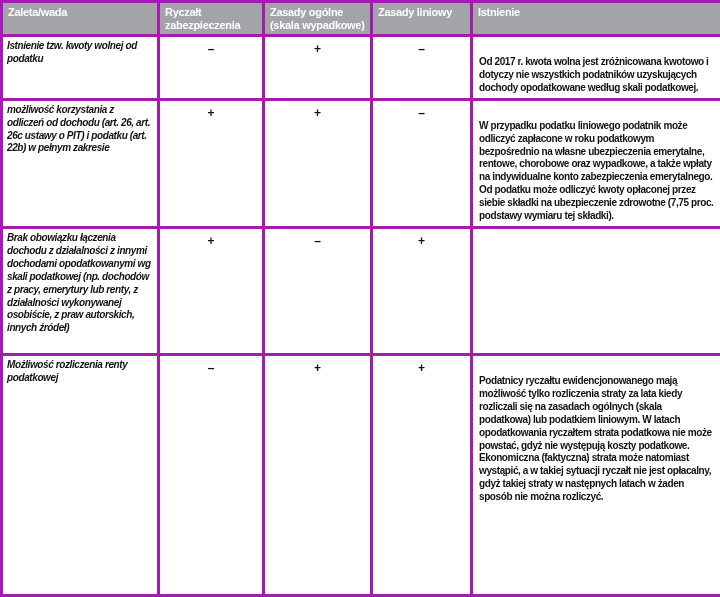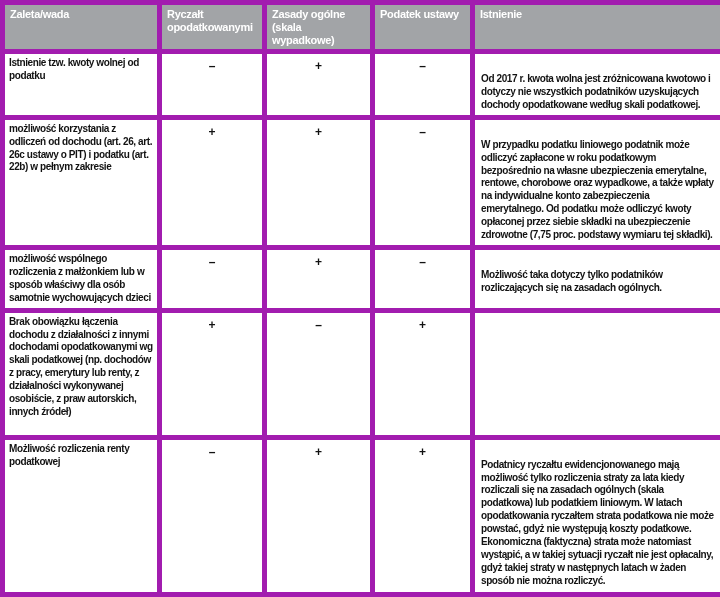--- a/index.html
+++ b/index.html
@@ -11,42 +11,42 @@
     overflow: hidden;
   }
   table.tax-table {
     width: 720px;
     height: 597px;
     border-collapse: collapse;
     table-layout: fixed;
     border: 2px solid #1a1a1a;
   }
   th, td {
-    border: 5px solid #a21caf;
+    border: 3px solid #a21caf;
     vertical-align: top;
     overflow: hidden;
   }
   th {
     background: #a2a4a7;
     color: #ffffff;
     font-size: 11px;
     font-weight: bold;
     text-align: left;
     padding: 3px 5px 2px 5px;
     line-height: 13px;
     letter-spacing: -0.3px;
   }
   td {
     color: #121212;
     font-size: 10px;
     font-weight: bold;
     line-height: 12.9px;
     letter-spacing: -0.4px;
   }
-  td.feature { padding: 3px 4px 3px 4px; }
+  td.feature { padding: 3px 4px 3px 4px; font-style: italic; }
   td.sign {
     text-align: center;
     padding-top: 6px;
     font-size: 12px;
     letter-spacing: 0;
   }
   td.comment { padding: 19px 6px 3px 6px; }
   thead tr   { height: 33px; }
   tr.r1 { height: 52px; }
   tr.r2 { height: 110px; }
@@ -63,47 +63,40 @@
   <colgroup>
     <col style="width:157px">
     <col style="width:105px">
     <col style="width:108px">
     <col style="width:100px">
     <col style="width:250px">
   </colgroup>
   <thead>
     <tr>
       <th>Zaleta/wada</th>
-      <th>Ryczałt opodatkowanymi</th>
+      <th>Ryczałt zabezpieczenia</th>
       <th>Zasady ogólne (skala wypadkowe)</th>
-      <th>Podatek ustawy</th>
+      <th>Zasady liniowy</th>
       <th>Istnienie</th>
     </tr>
   </thead>
   <tbody>
     <tr class="r1">
       <td class="feature">Istnienie tzw. kwoty wolnej od podatku</td>
       <td class="sign">–</td>
       <td class="sign">+</td>
       <td class="sign">–</td>
       <td class="comment">Od 2017 r. kwota wolna jest zróżnicowana kwotowo i dotyczy nie wszystkich podatników uzyskujących dochody opodatkowane według skali podatkowej.</td>
     </tr>
     <tr class="r2">
       <td class="feature">możliwość korzystania z odliczeń od dochodu (art. 26, art. 26c ustawy o PIT) i podatku (art. 22b) w pełnym zakresie</td>
       <td class="sign">+</td>
       <td class="sign">+</td>
       <td class="sign">–</td>
       <td class="comment">W przypadku podatku liniowego podatnik może odliczyć zapłacone w roku podatkowym bezpośrednio na własne ubezpieczenia emerytalne, rentowe, chorobowe oraz wypadkowe, a także wpłaty na indywidualne konto zabezpieczenia emerytalnego. Od podatku może odliczyć kwoty opłaconej przez siebie składki na ubezpieczenie zdrowotne (7,75 proc. podstawy wymiaru tej składki).</td>
-    </tr>
-    <tr class="r3">
-      <td class="feature">możliwość wspólnego rozliczenia z małżonkiem lub w sposób właściwy dla osób samotnie wychowujących dzieci</td>
-      <td class="sign">–</td>
-      <td class="sign">+</td>
-      <td class="sign">–</td>
-      <td class="comment">Możliwość taka dotyczy tylko podatników rozliczających się na zasadach ogólnych.</td>
     </tr>
     <tr class="r6">
       <td class="feature">Brak obowiązku łączenia dochodu z działalności z innymi dochodami opodatkowanymi wg skali podatkowej (np. dochodów z pracy, emerytury lub renty, z działalności wykonywanej osobiście, z praw autorskich, innych źródeł)</td>
       <td class="sign">+</td>
       <td class="sign">–</td>
       <td class="sign">+</td>
       <td class="comment"></td>
     </tr>
     <tr class="r7">
       <td class="feature">Możliwość rozliczenia renty podatkowej</td>

